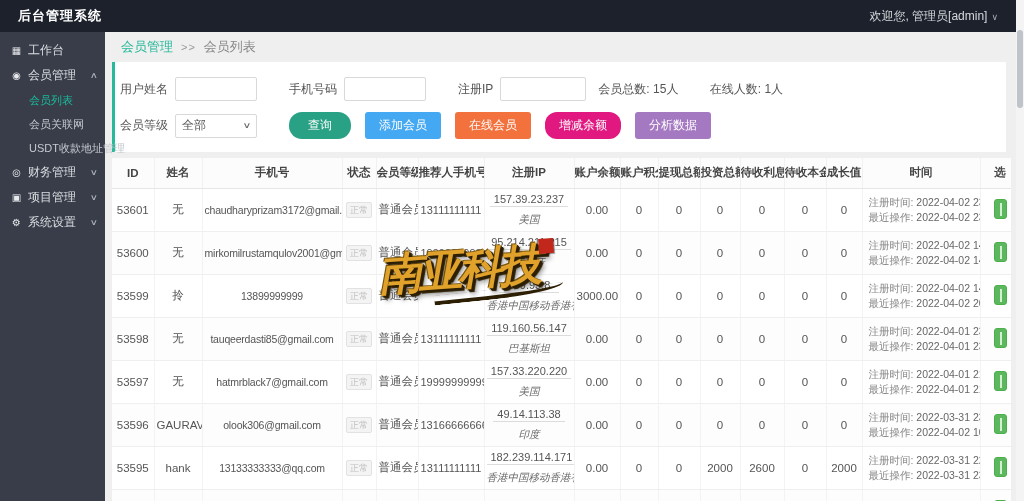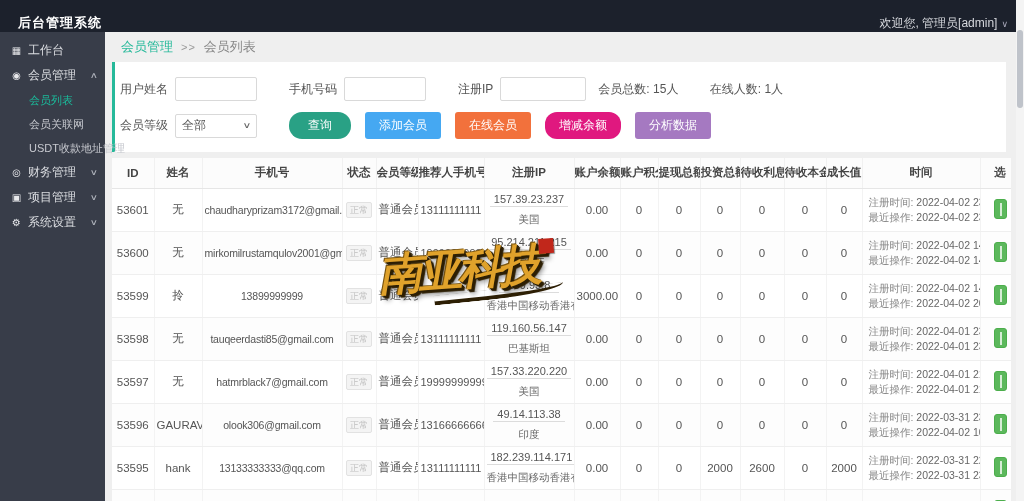--- a/index.html
+++ b/index.html
@@ -3,22 +3,22 @@
 <meta charset="utf-8">
 <style>
   * { box-sizing: border-box; margin: 0; padding: 0; }
   html,body { width:1024px; height:501px; overflow:hidden; }
   body {
     font-family: "Liberation Sans", "DejaVu Sans", sans-serif;
     background:#efefef; color:#555; position:relative; font-size:12px;
   }
   
   .topbar { position:absolute; left:0; top:0; width:1024px; height:32px;
-    background:#1c212c; display:flex; align-items:flex-end; justify-content:space-between;
-    padding:0 16px 0 18px; z-index:30; }
+    background:#1c212c; display:flex; align-items:center; justify-content:space-between;
+    padding:0 26px 0 18px; z-index:30; }
   .topbar .title { color:#fff; font-size:13px; font-weight:bold; letter-spacing:1px; }
   .topbar .welcome { color:#d6d8dd; font-size:12px; cursor:pointer; }
   .topbar .welcome .caret { font-size:9px; margin-left:4px; color:#aab; }
   
   .sidebar { position:absolute; left:0; top:32px; width:105px; height:469px;
     background:#383d49; z-index:20; padding-top:6px; }
   .sb-item { display:flex; align-items:center; height:25px; padding:0 8px 0 10px;
     color:#dcdee2; font-size:12px; cursor:pointer; white-space:nowrap; }
   .sb-ico { width:13px; margin-right:5px; font-size:10px; color:#e8e9ec; text-align:center; flex:0 0 13px;}
   .sb-caret { margin-left:auto; font-size:8px; color:#aeb2bb; transform:scaleX(1.4); }
@@ -62,21 +62,21 @@
     border-bottom:1px solid #efefef; border-right:1px solid #f3f3f3;
     padding:0 2px; overflow:hidden; white-space:nowrap; }
   tr:nth-child(even) td { background:#fdfdfd; }
   td.c-phone { font-size:10.5px; letter-spacing:-0.2px; }
   td.c-referrer { font-size:11px; }
   .status-badge { display:inline-block; min-width:26px; padding:2px 3px; font-size:9px;
     color:#bfbfbf; background:#f4f4f4; border:1px solid #e2e2e2; border-radius:2px;
     cursor:pointer; line-height:10px; }
   .ip-top { font-size:11px; border-bottom:1px solid #dcdcdc; display:inline-block;
     padding:0 4px 1px 4px; min-width:70%; }
-  .ip-loc { font-size:10.5px; margin-top:6px; color:#666; }
+  .ip-loc { font-size:10.5px; margin-top:6px; color:#666;font-style:italic; }
   td.c-time { text-align:left; padding-left:6px; font-size:10.5px; color:#666; }
   td.c-time .t-label { color:#888; }
   td.c-time div { line-height:15px; }
   .action-button { display:inline-block; width:13px; height:20px; background:#5cb85c;
     border:1px solid #4cae4c; border-radius:3px; cursor:pointer; position:relative; }
   .action-button .bar { position:absolute; left:5px; top:3px; width:2px; height:13px;
     background:rgba(255,255,255,.75); }
   
   .watermark { position:absolute; left:378px; top:240px; z-index:15; pointer-events:none;
     transform:rotate(-4deg); display:flex; align-items:flex-start; }

